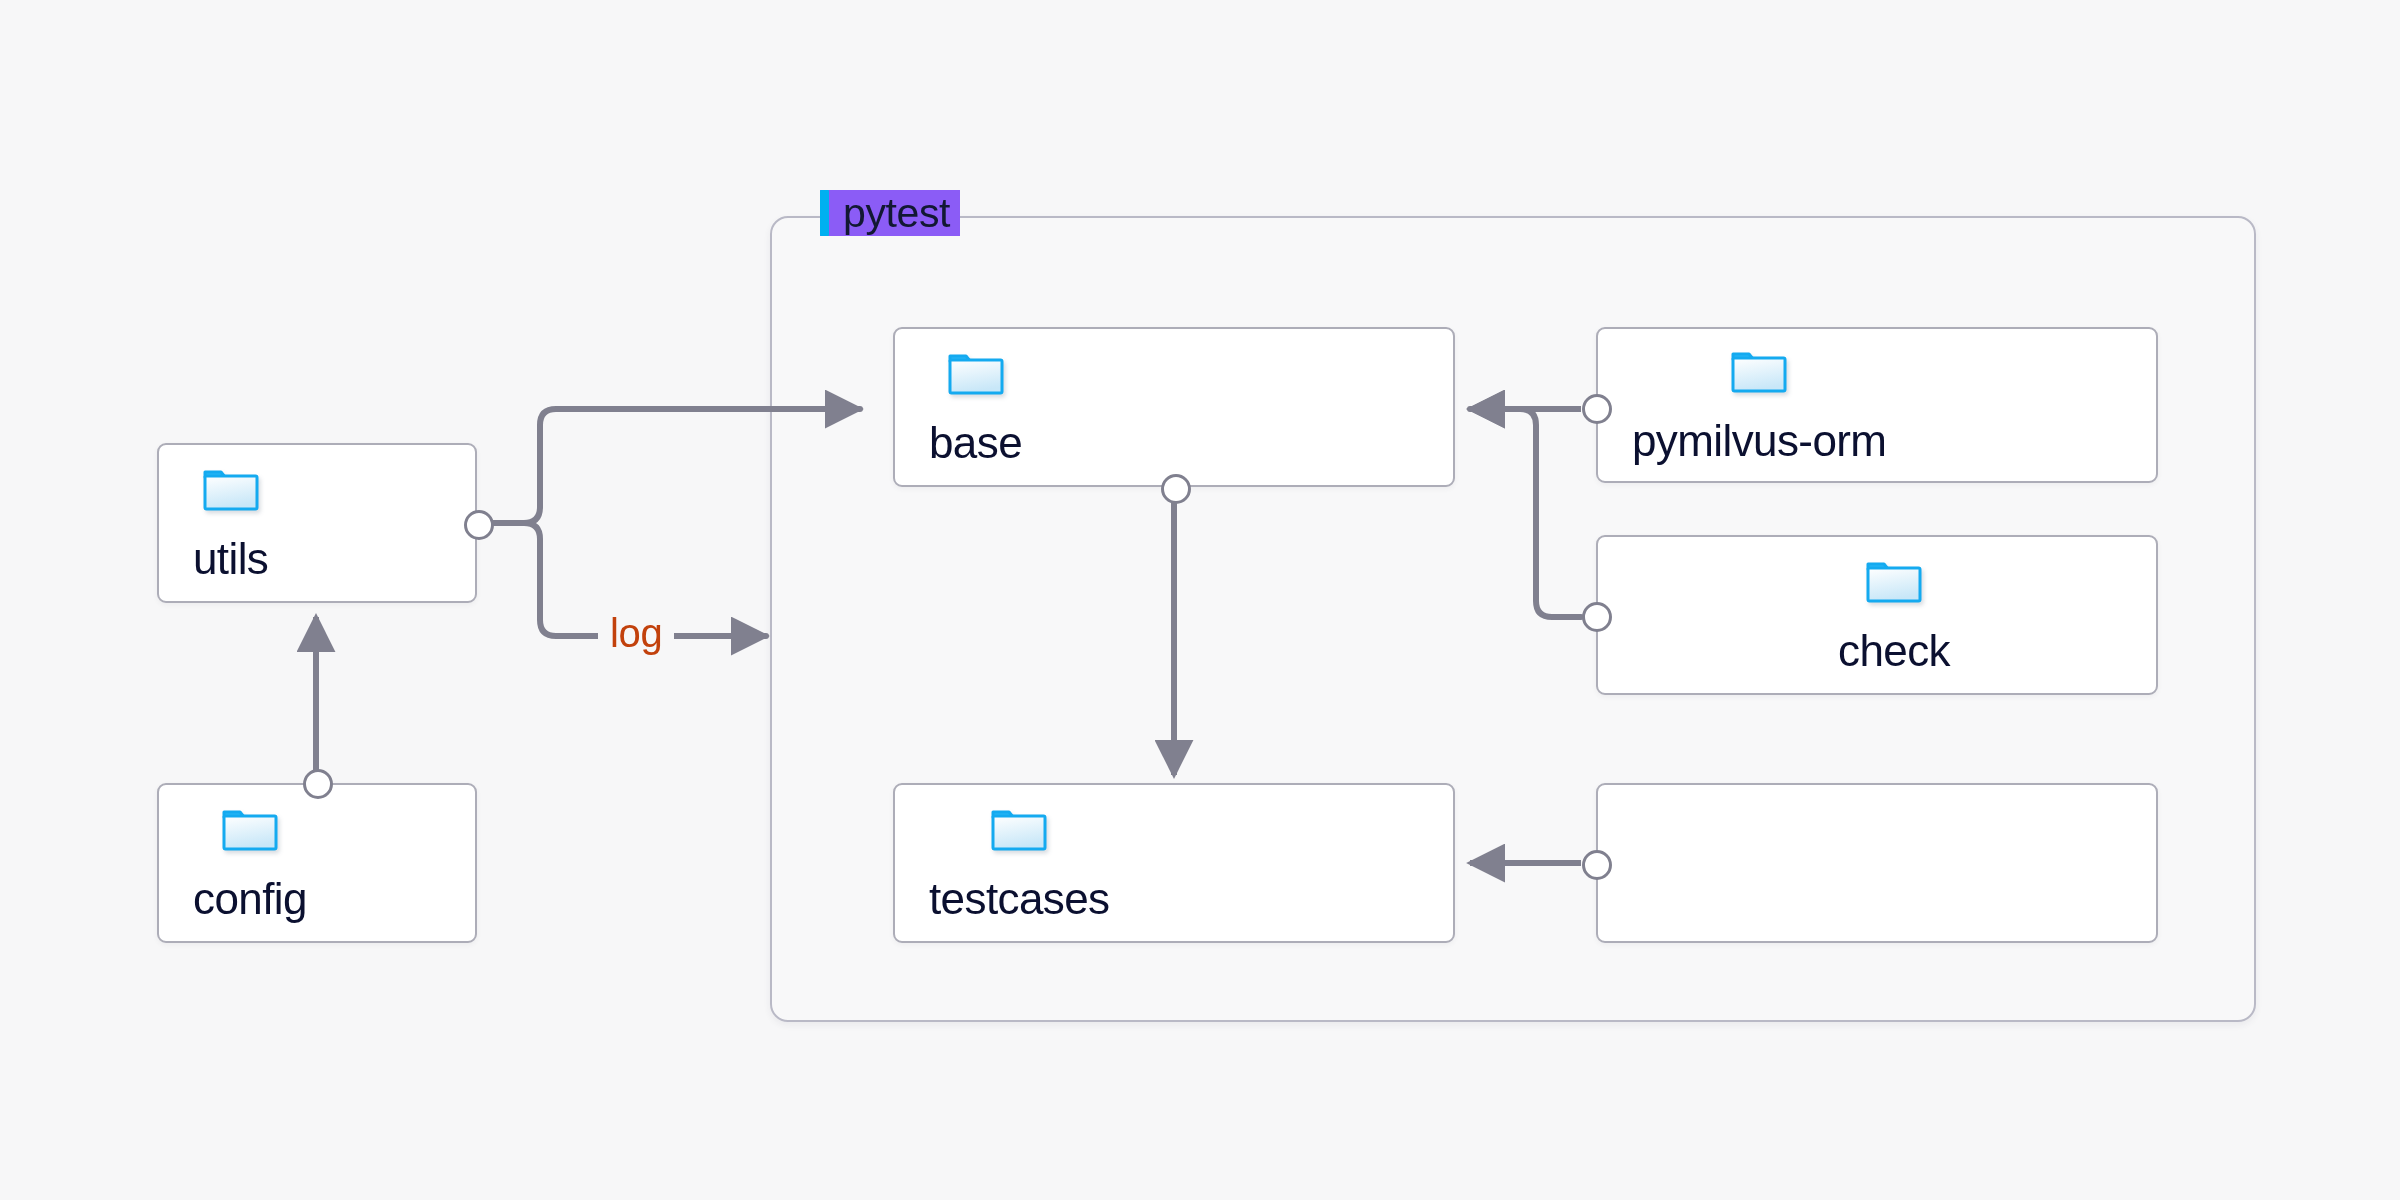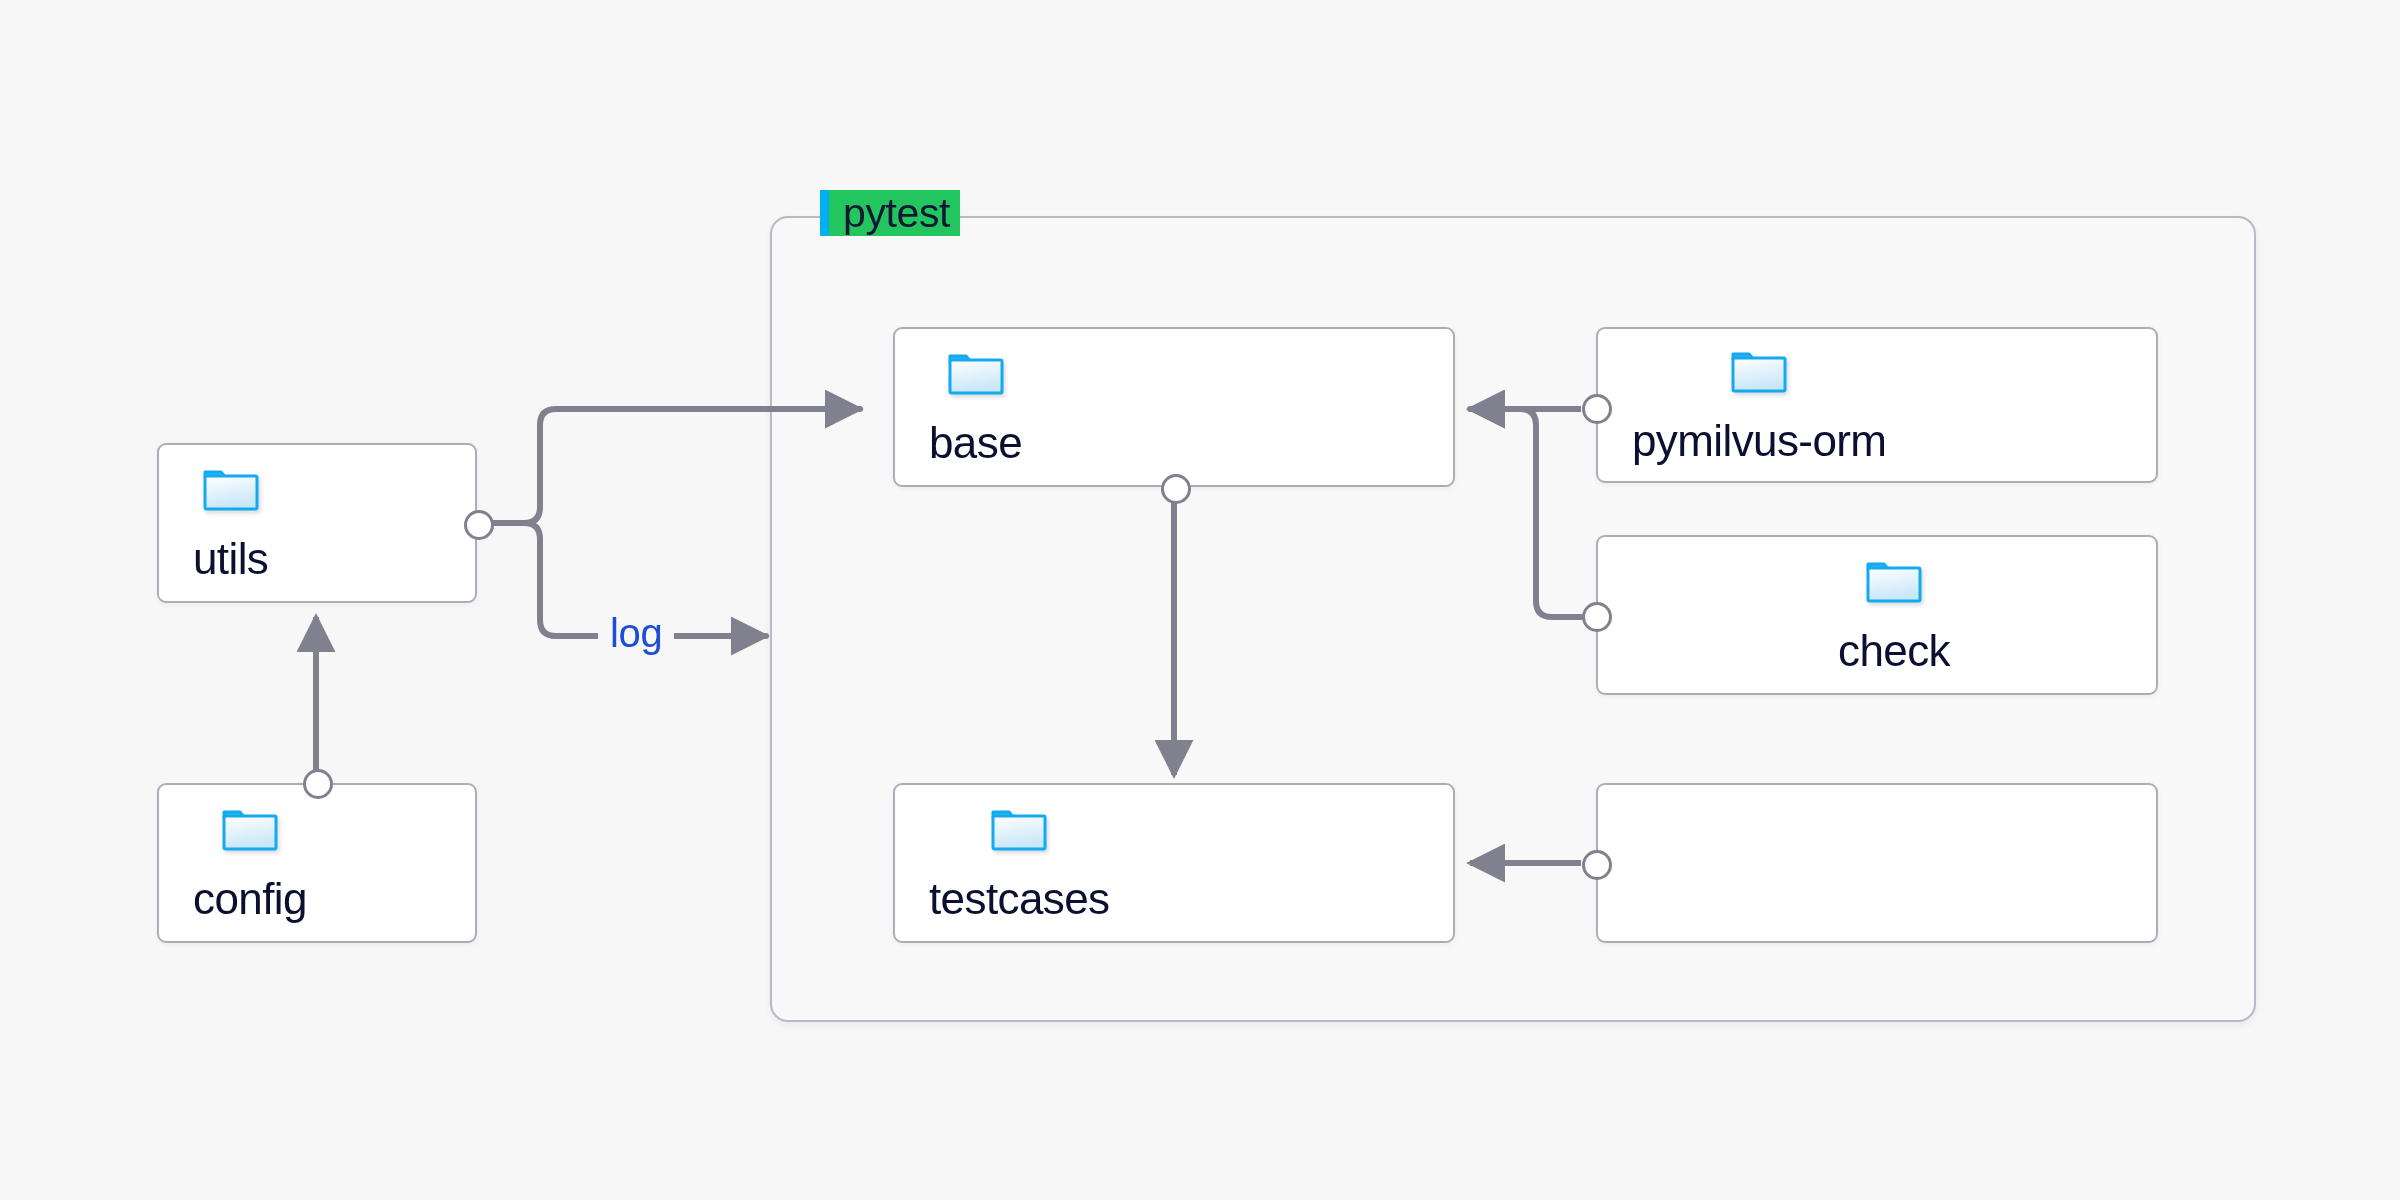--- a/index.html
+++ b/index.html
@@ -35,21 +35,21 @@
     border-radius: 18px;
     background: rgba(255,255,255,0.14);
     box-shadow: 0 3px 7px rgba(60,60,90,0.07);
     box-sizing: border-box;
   }
   .group-label {
     position: absolute;
     display: flex;
     align-items: center;
     gap: 14px;
-    background: #22c55e;
+    background: #8b5cf6;
     padding: 0 10px 0 0;
     white-space: nowrap;
   }
   .group-accent {
     display: block;
     width: 9px;
     height: 46px;
     background: #00b0f0;
     border-radius: 1px;
     flex: 0 0 auto;
@@ -101,21 +101,21 @@
     border: 3px solid #80808f;
     border-radius: 50%;
     background: #ffffff;
     box-sizing: border-box;
   }
 
   
   .edge-label {
     position: absolute;
     font-size: 40px;
-    color: #1d4ed8;
+    color: #c2410c;
     background: #f7f7f8;
     padding: 0 12px;
     line-height: 1;
     letter-spacing: -0.3px;
   }
 </style>
 </head>
 <body>
 
 <div id="canvas">

